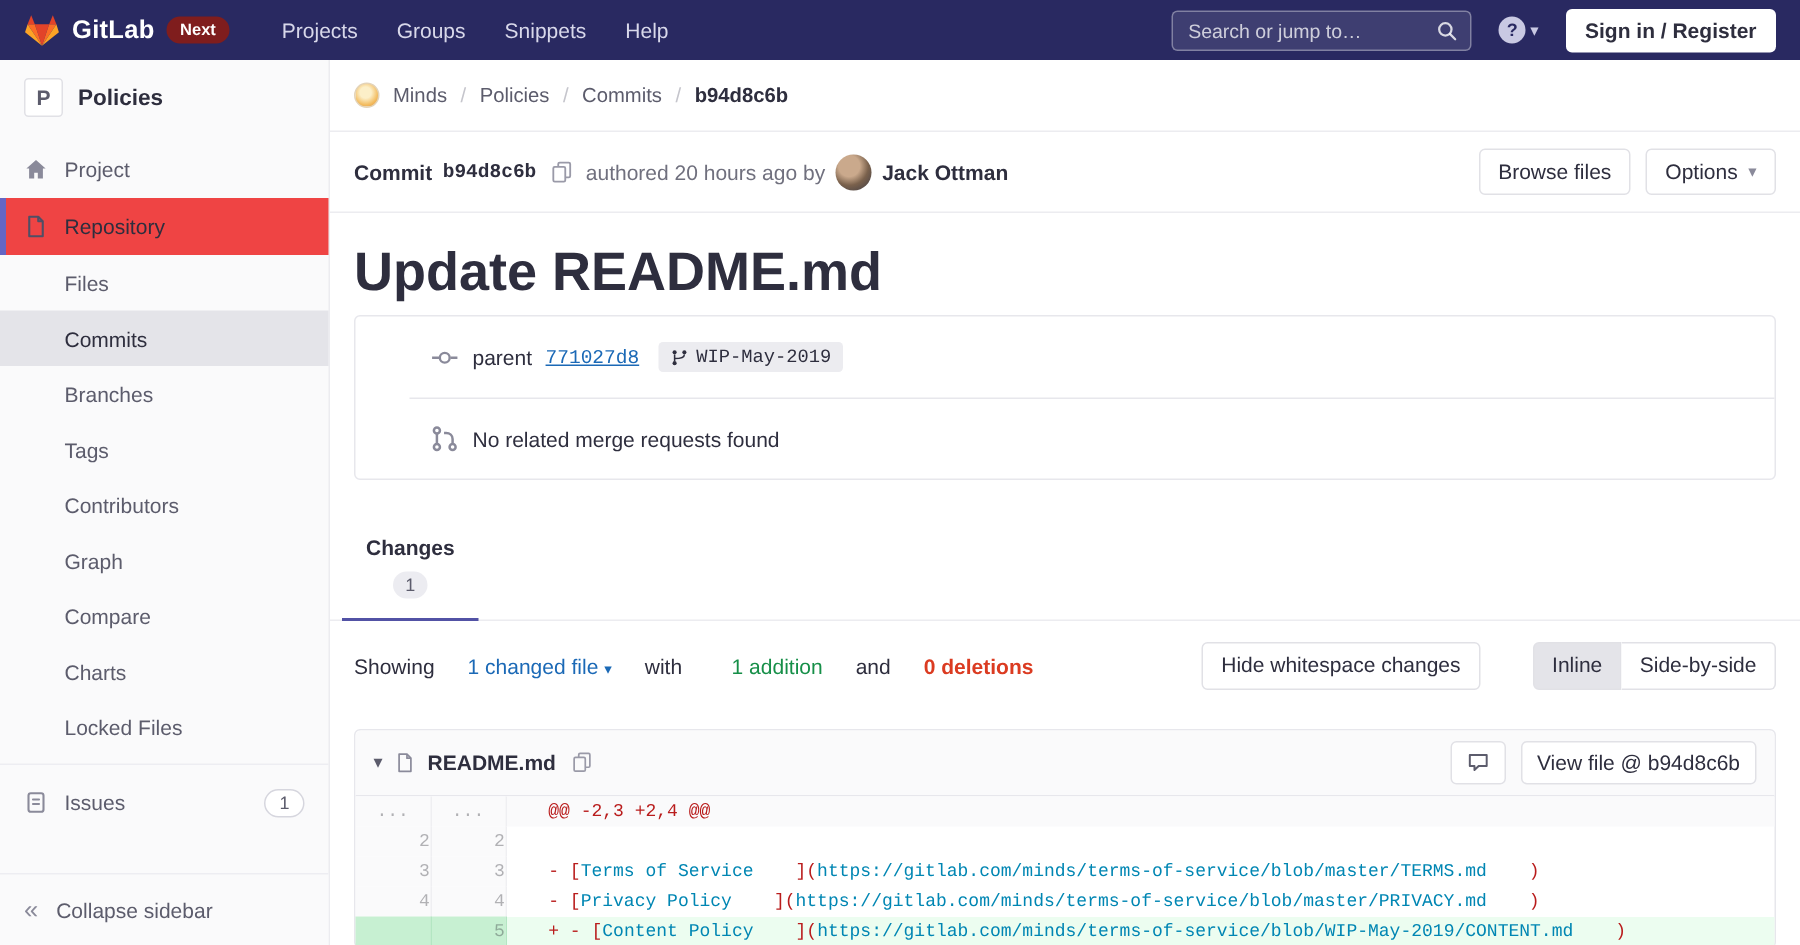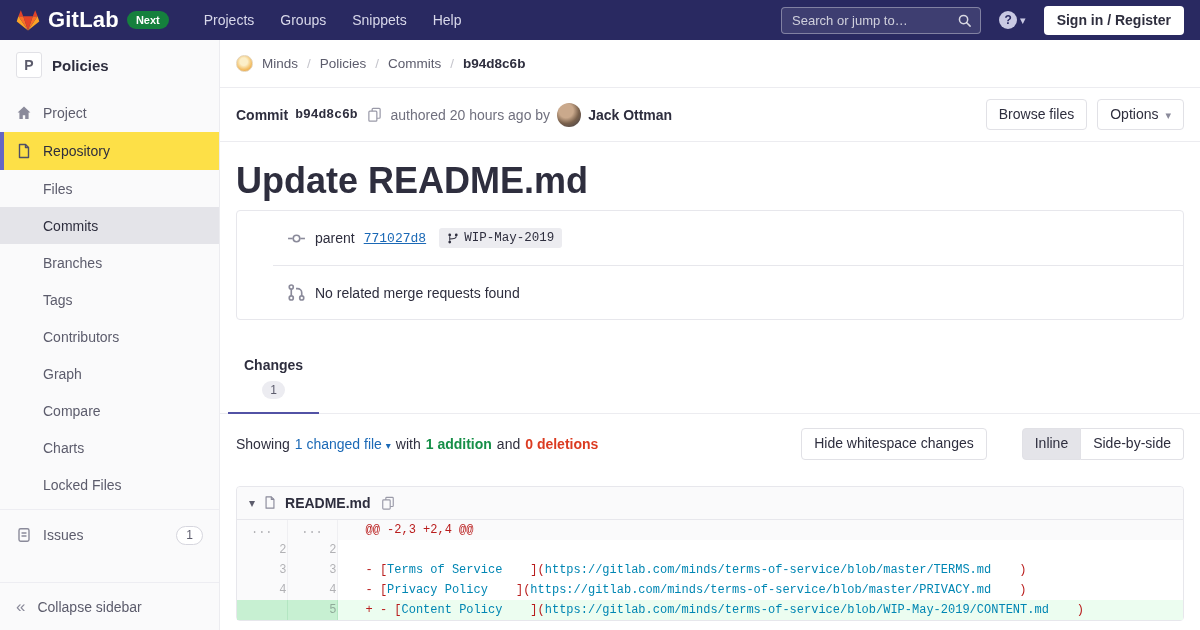--- a/index.html
+++ b/index.html
@@ -14,23 +14,23 @@
 
   
   .navbar {
     position: fixed; top: 0; left: 0; right: 0; height: 40px;
     background: #292961; display: flex; align-items: center;
     padding: 0 16px; z-index: 50;
   }
   .nav-left { display: flex; align-items: center; gap: 22px; }
   .brand { display: flex; align-items: center; gap: 8px; }
   .tanuki { width: 24px; height: 23px; }
-  .brand-name { color: #fff; font-weight: 700; font-size: 22px; letter-spacing: .2px; }
+  .brand-name { color: #fff; font-weight: 700; font-size: 17px; letter-spacing: .2px; }
   .next-badge {
-    background: #15803d; color: #fff; font-size: 11px; font-weight: 700;
+    background: #7f1d1d; color: #fff; font-size: 11px; font-weight: 700;
     padding: 2px 9px; border-radius: 9px; line-height: 14px;
   }
   .nav-links { display: flex; align-items: center; }
   .nav-links a { color: #d8d8ea; padding: 8px 13px; font-size: 14px; }
   .nav-right { margin-left: auto; display: flex; align-items: center; }
   .search-box {
     width: 200px; height: 27px; border-radius: 4px;
     background: rgba(255,255,255,0.10); border: 1px solid rgba(255,255,255,0.35);
     display: flex; align-items: center; padding: 0 8px; gap: 6px; margin-left: 26px;
   }
@@ -67,21 +67,21 @@
   }
   .project-name { font-weight: 600; font-size: 15px; color: #2e2e3e; }
   .menu { margin-top: 6px; }
   .menu-item {
     height: 38px; display: flex; align-items: center; gap: 11px;
     padding: 0 16px; color: #5c5c6c; font-size: 14px; cursor: pointer;
     border-left: 4px solid transparent; padding-left: 12px;
   }
   .menu-item svg { flex: 0 0 auto; }
   .menu-item.section-active {
-    border-left-color: #6666c4; color: #2e2e3e; background: #fde047;
+    border-left-color: #6666c4; color: #2e2e3e; background: #ef4444;
   }
   .sub-item {
     height: 37px; display: flex; align-items: center;
     padding: 0 16px 0 43px; color: #5c5c6c; font-size: 14px; cursor: pointer;
   }
   .sub-item.active { background: #e4e4e9; color: #2e2e3e; }
   .menu-divider { border-top: 1px solid #ededf2; margin: 6px 0; }
   .count-badge {
     margin-left: auto; font-size: 12px; color: #5c5c6c;
     border: 1px solid #d6d6de; background: #fff; border-radius: 10px;
@@ -151,24 +151,24 @@
     display: flex; align-items: center; gap: 8px; padding: 13px 16px;
     font-weight: 600; color: #2e2e3e; border-bottom: 2px solid #5252a5;
     margin-bottom: -1px; cursor: pointer; flex-direction: column;
   }
   .tab-badge {
     background: #ececf1; color: #5c5c6c; font-weight: 400; font-size: 12px;
     border-radius: 10px; padding: 1px 8px; line-height: 16px;
   }
 
   .diff-stats { display: flex; align-items: center; padding: 14px 16px; }
-  .stats-text { display: flex; align-items: center; gap: 5px; flex-wrap: nowrap; }
+  .stats-text { display: flex; align-items: center; gap: 22px; flex-wrap: nowrap; }
   .link-blue { color: #1b69b6; }
   .caret-blue { color: #1b69b6; font-size: 10px; }
-  .add-green { color: #168f48; font-weight: 700; }
+  .add-green { color: #168f48; font-weight: 400; margin-left: 11px; }
   .del-red { color: #db3b21; font-weight: 700; }
   .stats-actions { margin-left: auto; display: flex; align-items: center; gap: 8px; }
   .btn-group { display: inline-flex; }
   .btn-group .btn { border-radius: 0; }
   .btn-group .btn:first-child { border-radius: 4px 0 0 4px; margin-left: 27px; }
   .btn-group .btn:last-child { border-radius: 0 4px 4px 0; border-left: 0; }
   .btn-group .btn.active { background: #e4e4e9; }
 
   .file-box { margin: 12px 16px 0; border: 1px solid #e7e7ec; border-radius: 4px; }
   .file-header {
@@ -398,20 +398,28 @@
         <path d="M3.5 1.5h6l3 3v10h-9z" fill="none" stroke="#8a8a9a" stroke-width="1.3" stroke-linejoin="round"></path>
         <path d="M9.5 1.5v3h3" fill="none" stroke="#8a8a9a" stroke-width="1.3" stroke-linejoin="round"></path>
       </svg>
       <span class="file-name">README.md</span>
       <button class="icon-btn">
         <svg class="ic" width="14" height="14" viewBox="0 0 16 16">
           <rect x="5.5" y="1.5" width="8.5" height="10.5" rx="1" fill="none" stroke="#9a9aa8" stroke-width="1.3"></rect>
           <rect x="2" y="4.5" width="8.5" height="10.5" rx="1" fill="#fafafb" stroke="#9a9aa8" stroke-width="1.3"></rect>
         </svg>
       </button>
+      <div class="file-actions">
+        <button class="btn small">
+          <svg class="ic" width="15" height="15" viewBox="0 0 16 16">
+            <path d="M2 2.5h12v7.8H8.3L5.3 13.2v-2.9H2z" fill="none" stroke="#5c5c6c" stroke-width="1.4" stroke-linejoin="round"></path>
+          </svg>
+        </button>
+        <button class="btn small">View file @ b94d8c6b</button>
+      </div>
     </div>
 
     <table class="diff">
       <tbody>
           <tr class="row-hunk">
             <td class="num old">...</td>
             <td class="num new">...</td>
             <td class="code"><span class="seg-plain">@@ -2,3 +2,4 @@</span></td>
           </tr>
           <tr class="row-context">

